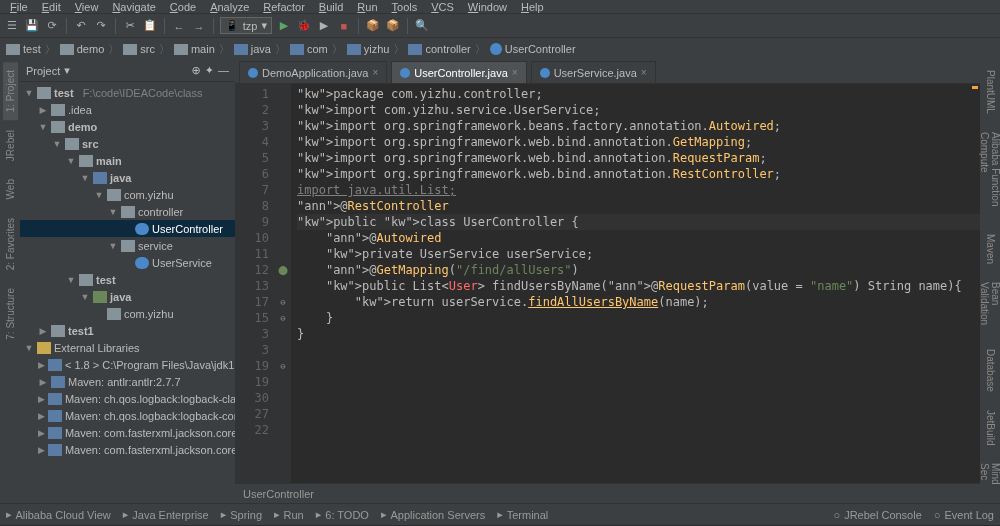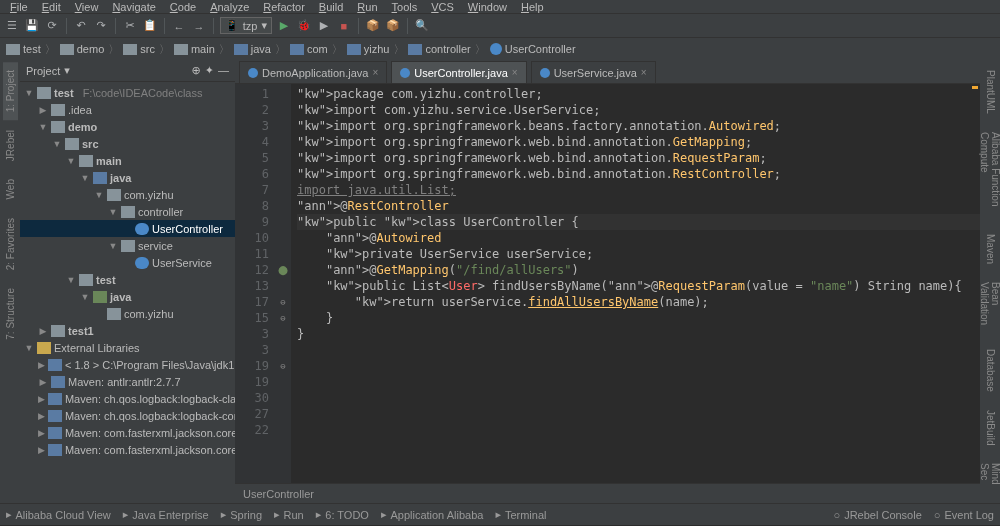--- a/index.html
+++ b/index.html
@@ -389,21 +389,21 @@
     <span class="bitem">
       <span>▸</span>
       <span>Run</span>
     </span>
     <span class="bitem">
       <span>▸</span>
       <span>6: TODO</span>
     </span>
     <span class="bitem">
       <span>▸</span>
-      <span>Application Alibaba</span>
+      <span>Application Servers</span>
     </span>
     <span class="bitem">
       <span>▸</span>
       <span>Terminal</span>
     </span>
     <span class="spacer"></span>
     <span class="bitem">
       <span>○</span>
       <span>JRebel Console</span>
     </span>

